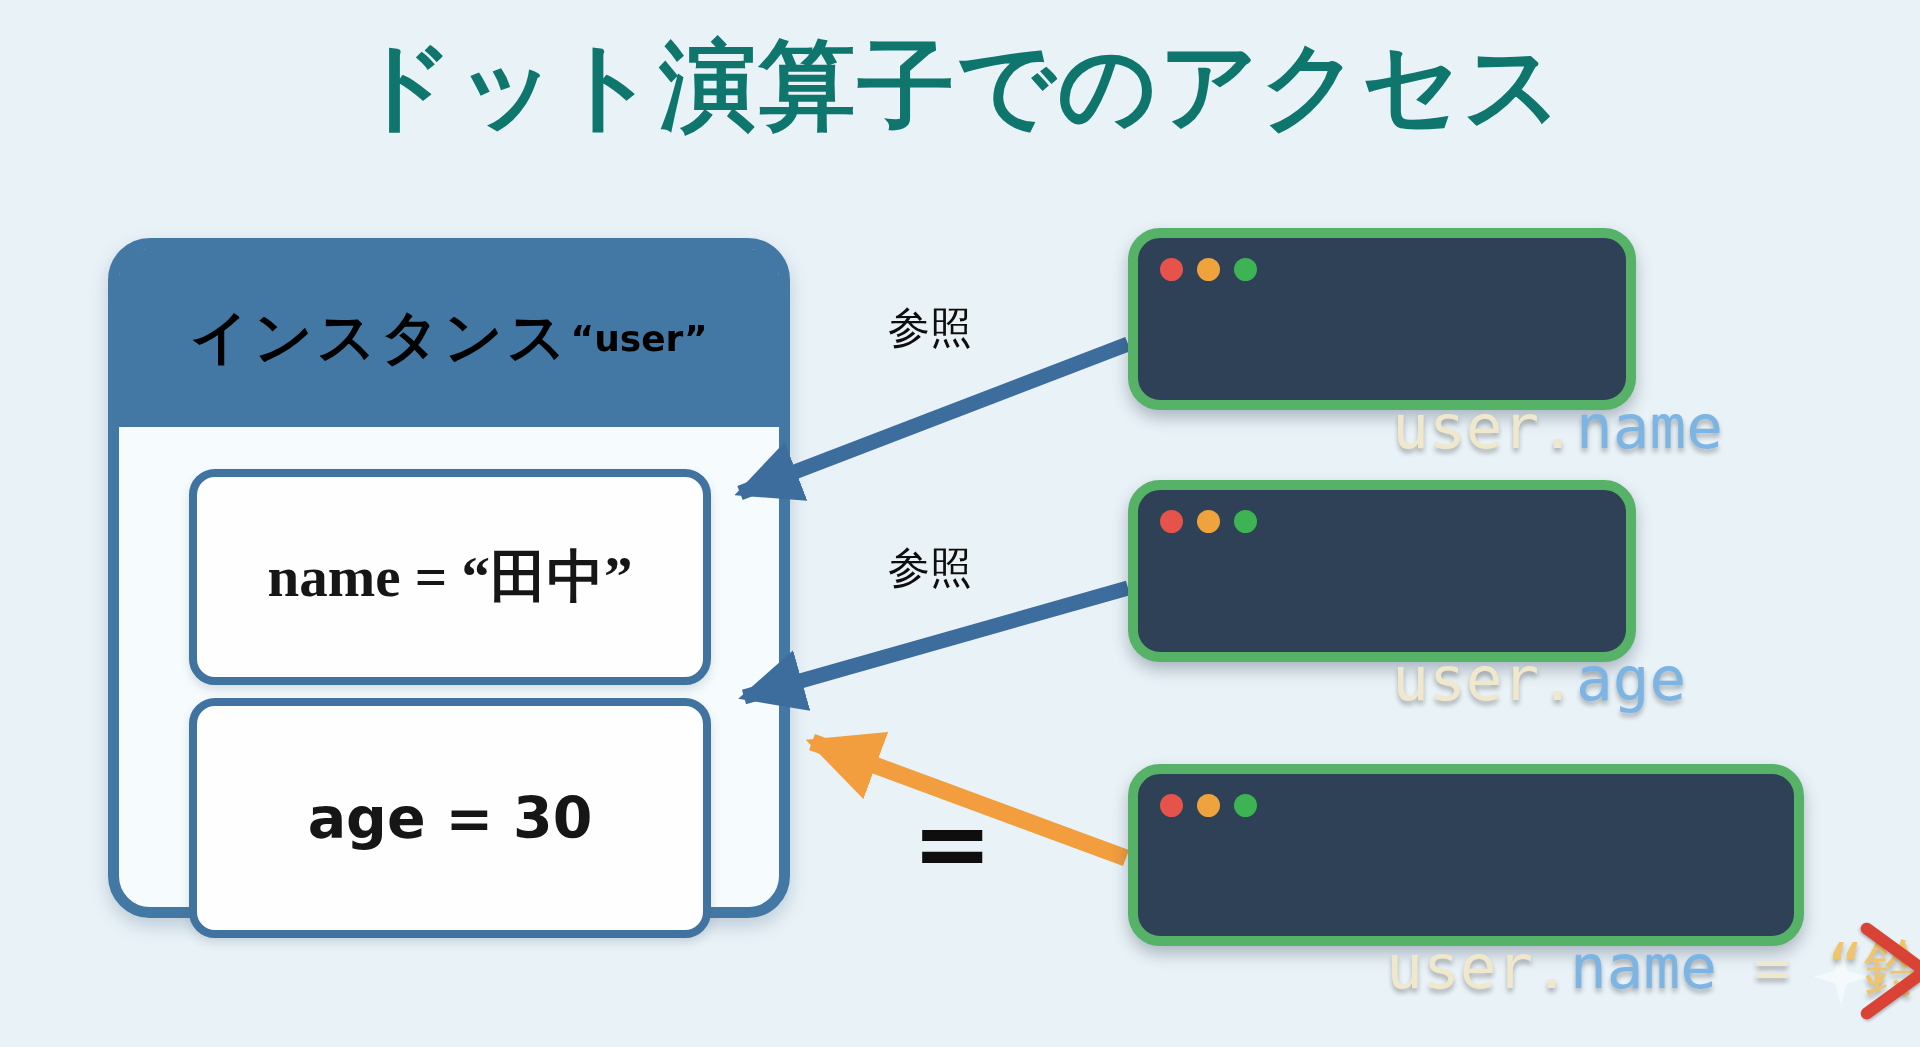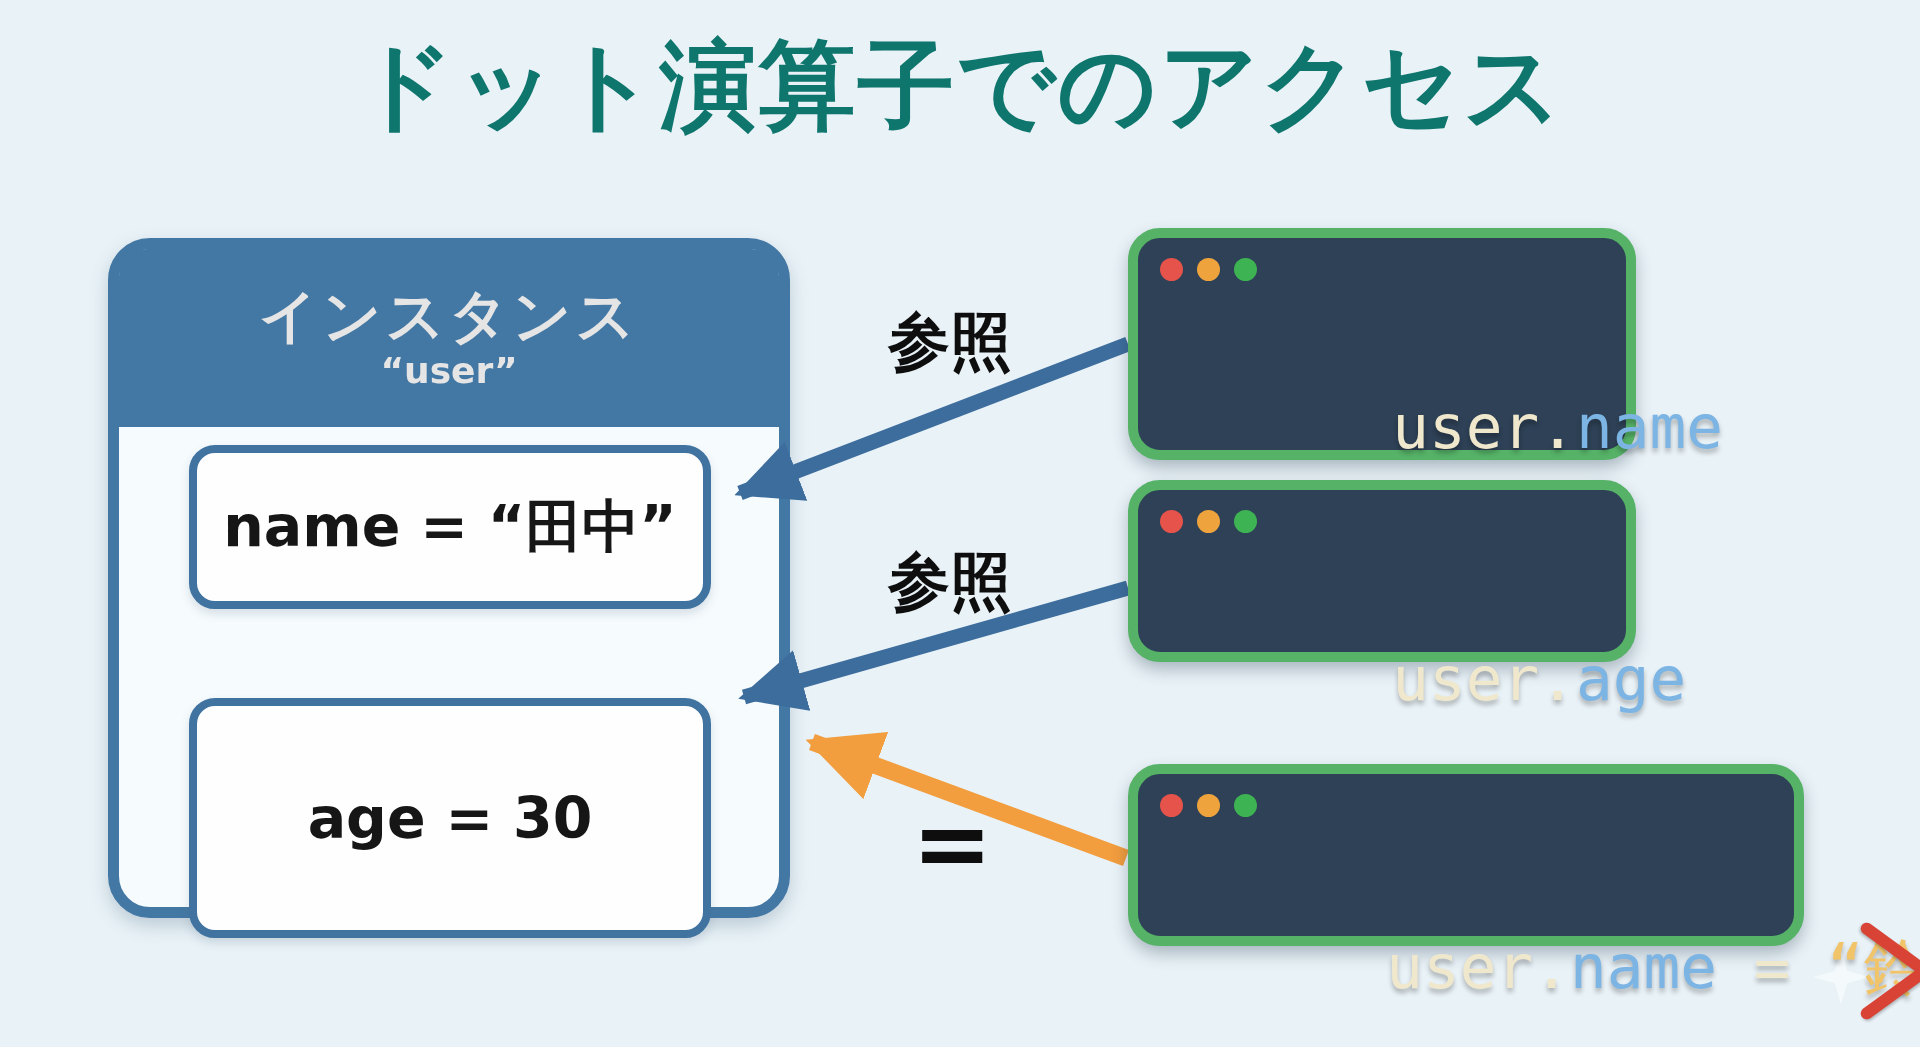--- a/index.html
+++ b/index.html
@@ -26,67 +26,67 @@
     background:#f6fbfd;
     border:11px solid #4478a4;
     border-radius:42px;
     box-shadow:0 8px 18px rgba(60,90,120,.25);
     z-index:1;
   }
   .instance-header{
     position:absolute;left:0;top:0;right:0;height:178px;
     background:#4478a4;
     border-radius:28px 28px 0 0;
-    display:flex;flex-direction:column;align-items:center;justify-content:center;
-    color:#e5e5e5;
+    display:flex;flex-direction:row;align-items:center;justify-content:center;
+    color:#000000;
   }
   .instance-header .line1{font-size:58px;font-weight:900;letter-spacing:4px;line-height:1.1;}
   .instance-header .line2{font-size:36px;font-weight:800;line-height:1.1;margin-top:2px;}
   .field-box{
     position:absolute;left:70px;width:522px;
     box-sizing:border-box;
     background:#fefefe;
     border:8px solid #4073a0;
     border-radius:26px;
     box-shadow:0 5px 10px rgba(70,100,130,.18);
     display:flex;align-items:center;justify-content:center;
     font-size:57px;font-weight:800;color:#161616;
   }
-  .field-box.name{top:196px;height:164px;}
+  .field-box.name{top:220px;height:216px;font-family:Liberation Serif, serif;}
   .field-box.age{top:427px;height:240px;margin-top:22px;}
   
   .arrows{
     position:absolute;left:0;top:0;
     z-index:2;
   }
   
   .flow-label{
     position:absolute;
-    font-size:62px;font-weight:700;color:#0e0e0e;
+    font-size:42px;font-weight:400;color:#0e0e0e;
     z-index:4;
   }
   .flow-label.ref1{left:888px;top:300px;}
   .flow-label.ref2{left:888px;top:540px;}
   .flow-label.assign{left:935px;top:712px;}
   .equals-symbol{
     position:absolute;left:912px;top:788px;
     font-size:96px;font-weight:900;color:#0e0e0e;
     z-index:4;
   }
   
   .code-window{
     position:absolute;
     box-sizing:border-box;
     background:#2e4156;
     border:10px solid #55b267;
     border-radius:32px;
     box-shadow:0 8px 16px rgba(30,50,70,.30);
     z-index:3;
   }
-  .cw1{left:1128px;top:228px;width:508px;height:232px;}
+  .cw1{left:1128px;top:228px;width:508px;height:182px;}
   .cw2{left:1128px;top:480px;width:508px;height:182px;}
   .cw3{left:1128px;top:764px;width:676px;height:182px;}
   .traffic-lights{
     position:absolute;left:22px;top:20px;
     display:flex;gap:14px;
   }
   .dot{width:23px;height:23px;border-radius:50%;}
   .dot.red{background:#e5534b;}
   .dot.yellow{background:#efa33d;}
   .dot.green{background:#3db353;}

